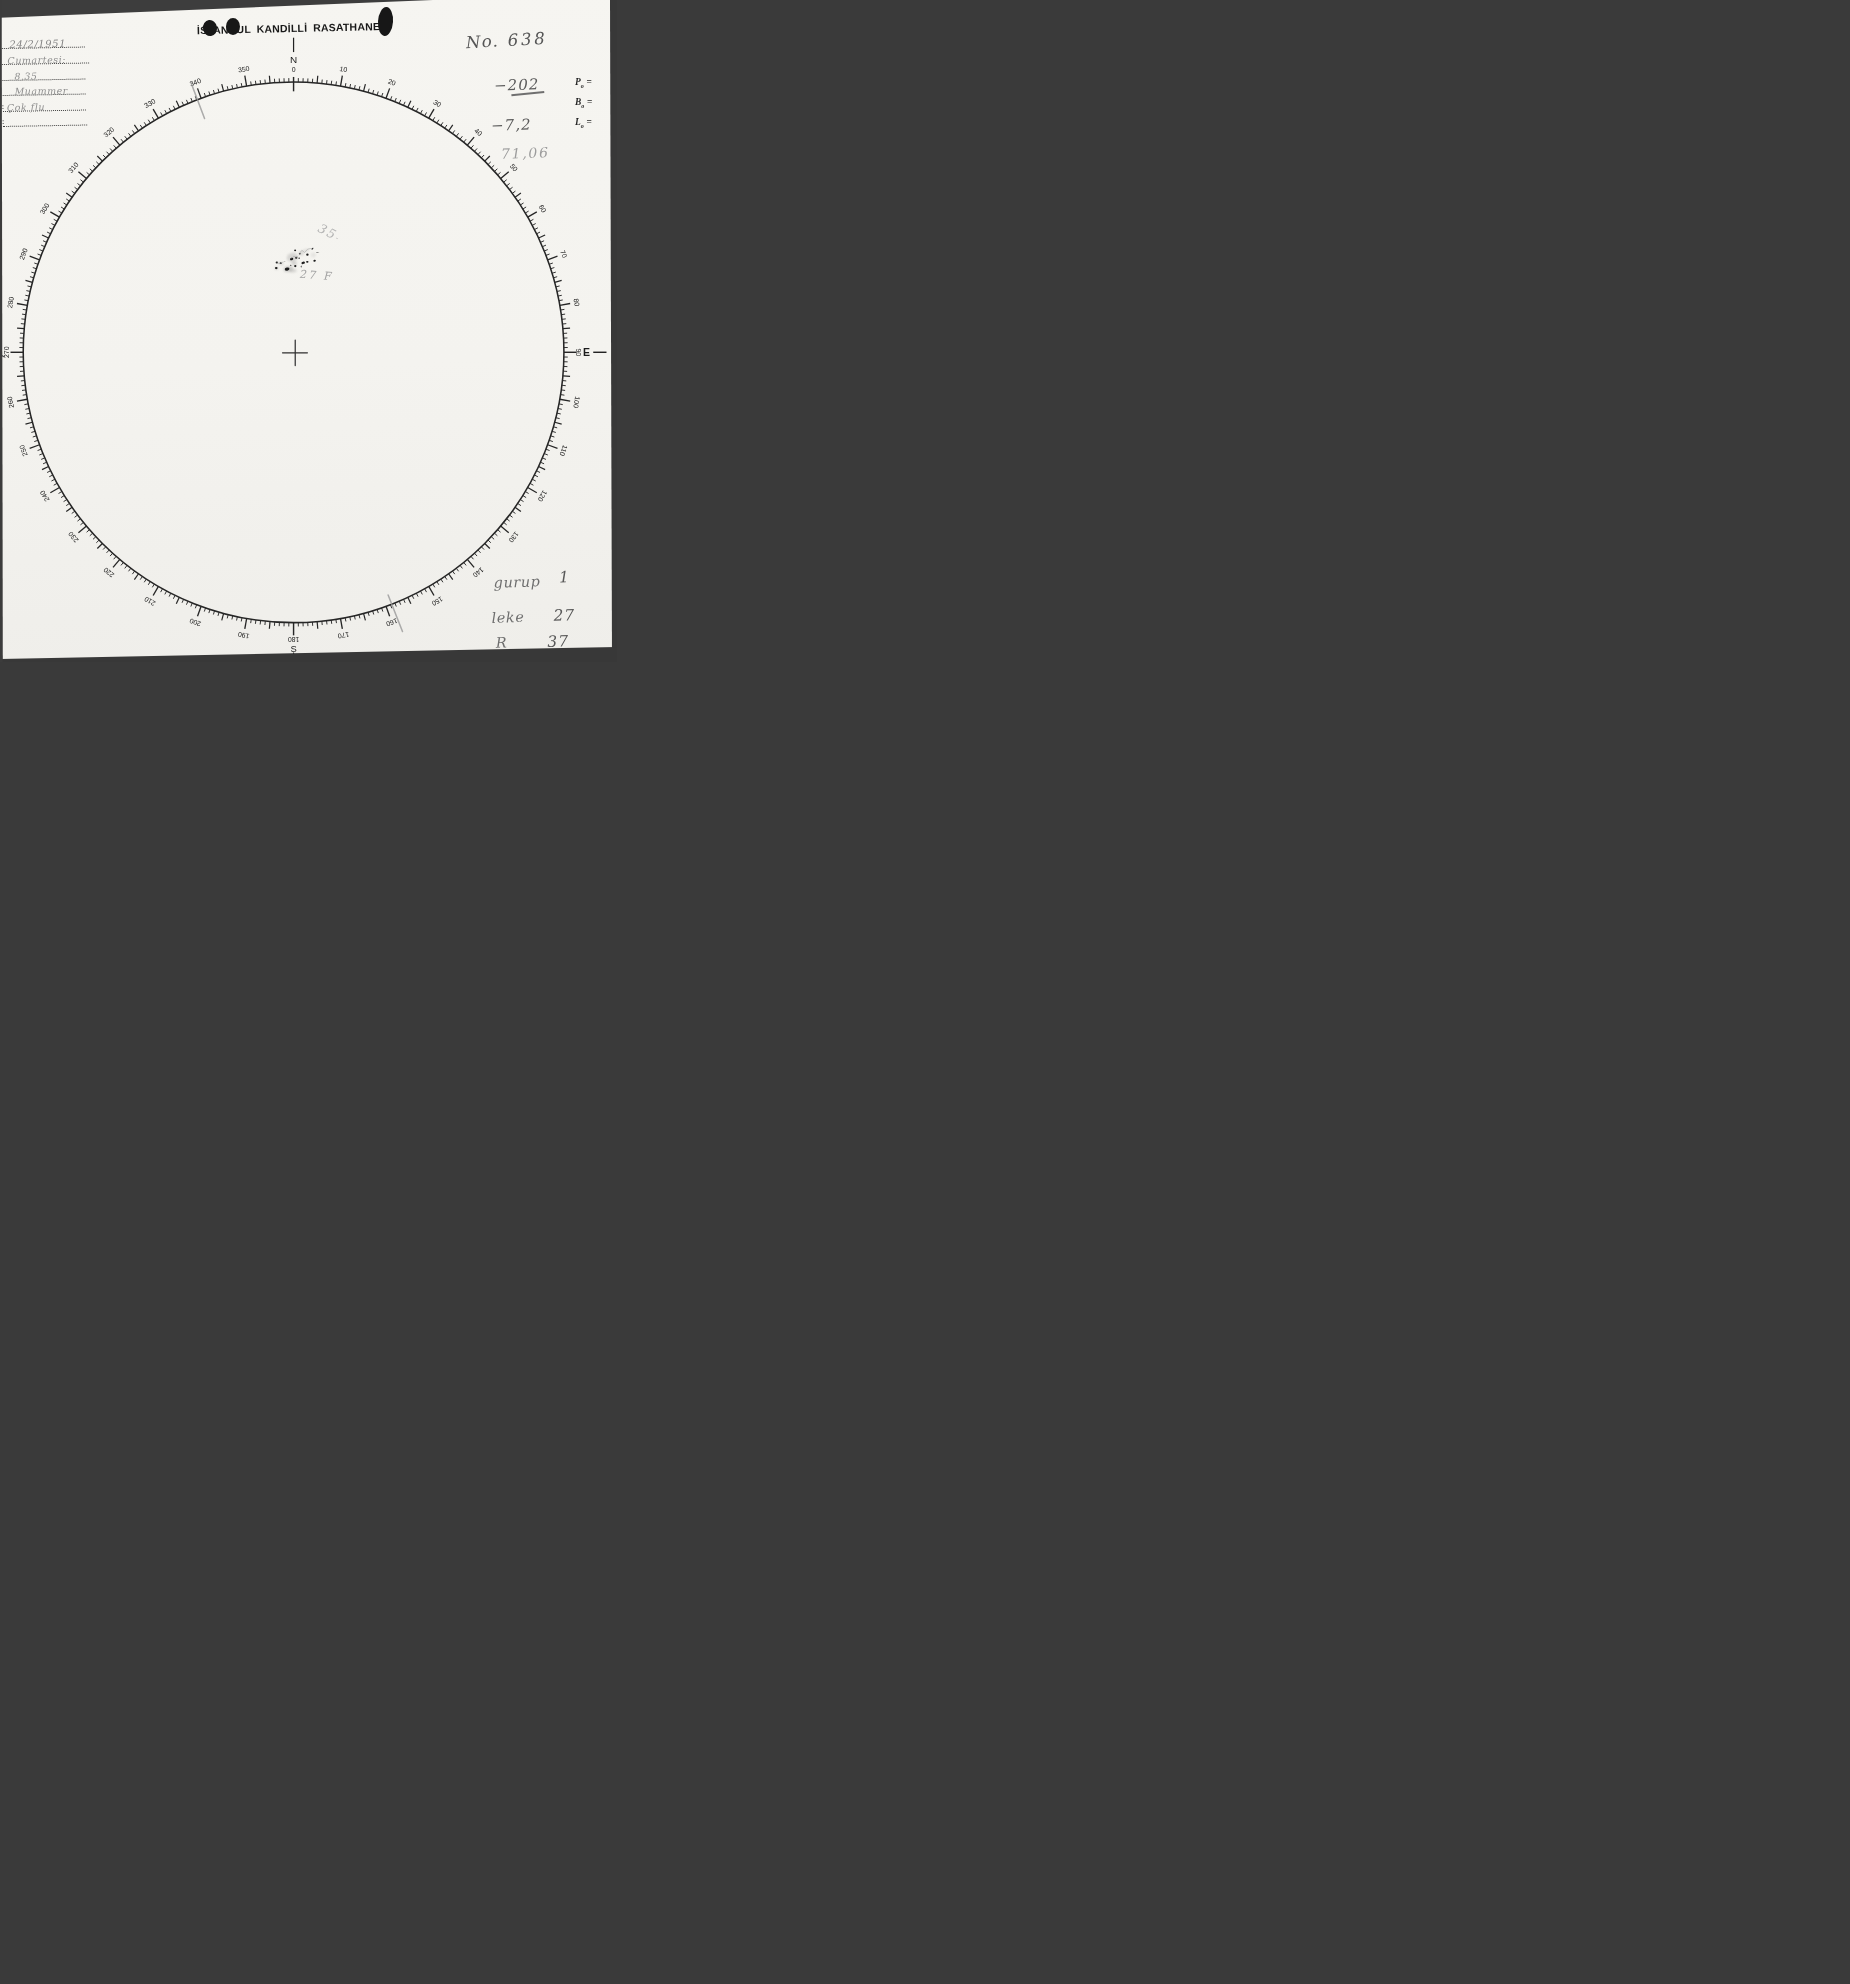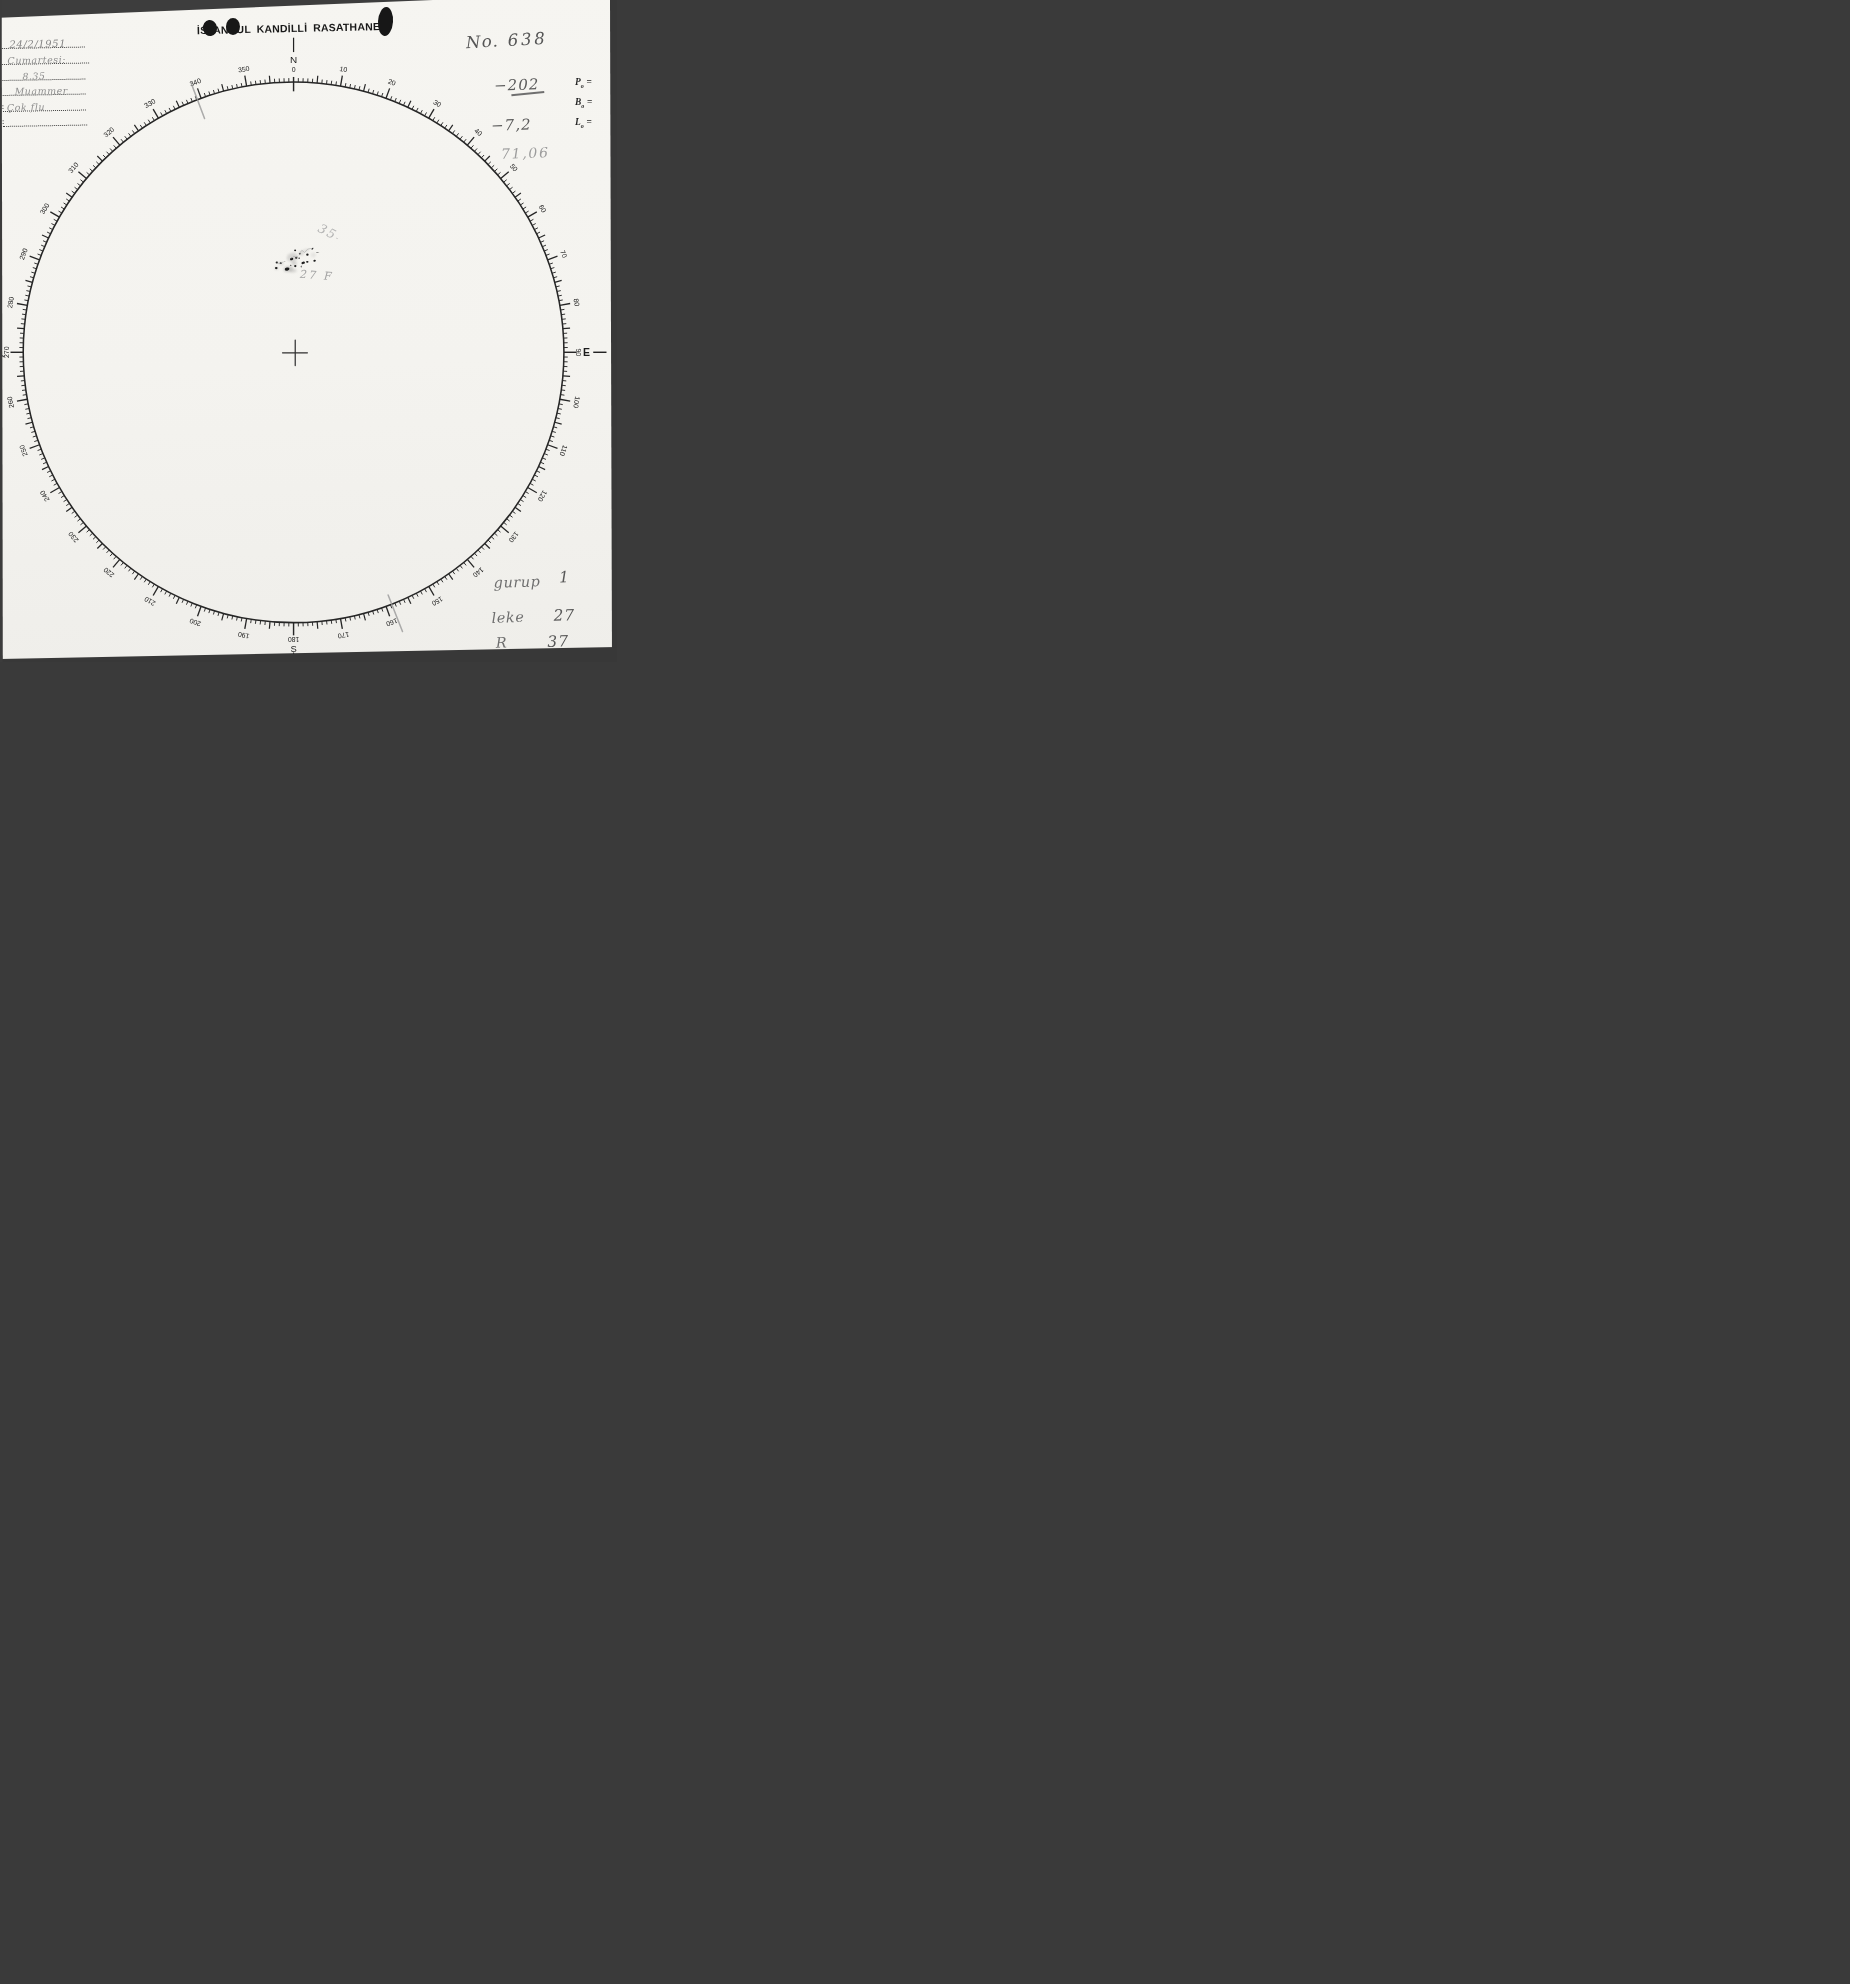--- a/index.html
+++ b/index.html
@@ -30,21 +30,21 @@
   .note-row:nth-of-type(1){top:35px;}
   .note-row:nth-of-type(2){top:51px;width:87px;}
   .note-row:nth-of-type(3){top:67px;}
   .note-row:nth-of-type(4){top:82px;}
   .note-row:nth-of-type(5){top:98px;}
   .note-row:nth-of-type(6){top:113px;width:84px;}
   .note-text{position:absolute;bottom:-2.2px;font:italic 9.4px "DejaVu Serif",serif;
              color:#8e8e8e;letter-spacing:0.6px;white-space:nowrap;}
   .note-row:nth-of-type(1) .note-text{left:7.7px;font-size:10px;color:#858585;font-style:italic;}
   .note-row:nth-of-type(2) .note-text{left:5.5px;}
-  .note-row:nth-of-type(3) .note-text{left:20px;text-align:right;}
+  .note-row:nth-of-type(3) .note-text{left:12px;text-align:right;}
   .note-row:nth-of-type(4) .note-text{left:12px;}
   .note-row:nth-of-type(5) .note-text{left:4px;}
   .note-prefix{position:absolute;left:-1.1px;bottom:0;font:bold 7.2px "Liberation Sans",sans-serif;color:#555;}
 
   
   .hand{font-family:"DejaVu Serif",serif;font-style:italic;white-space:nowrap;z-index:20;position:absolute;}
   .no-row{left:466px;top:31px;color:#565656;font-size:16.6px;letter-spacing:1.1px;transform:rotate(-3deg);}
   .no-row .no-value{margin-left:8.8px;letter-spacing:2.8px;}
   .val-p{left:494px;top:76px;color:#5a5a5a;font-size:15px;letter-spacing:1.1px;transform:rotate(-2deg);}
   .val-p::after{content:'';position:absolute;left:16.6px;right:-4.4px;bottom:-0.6px;height:1.7px;

